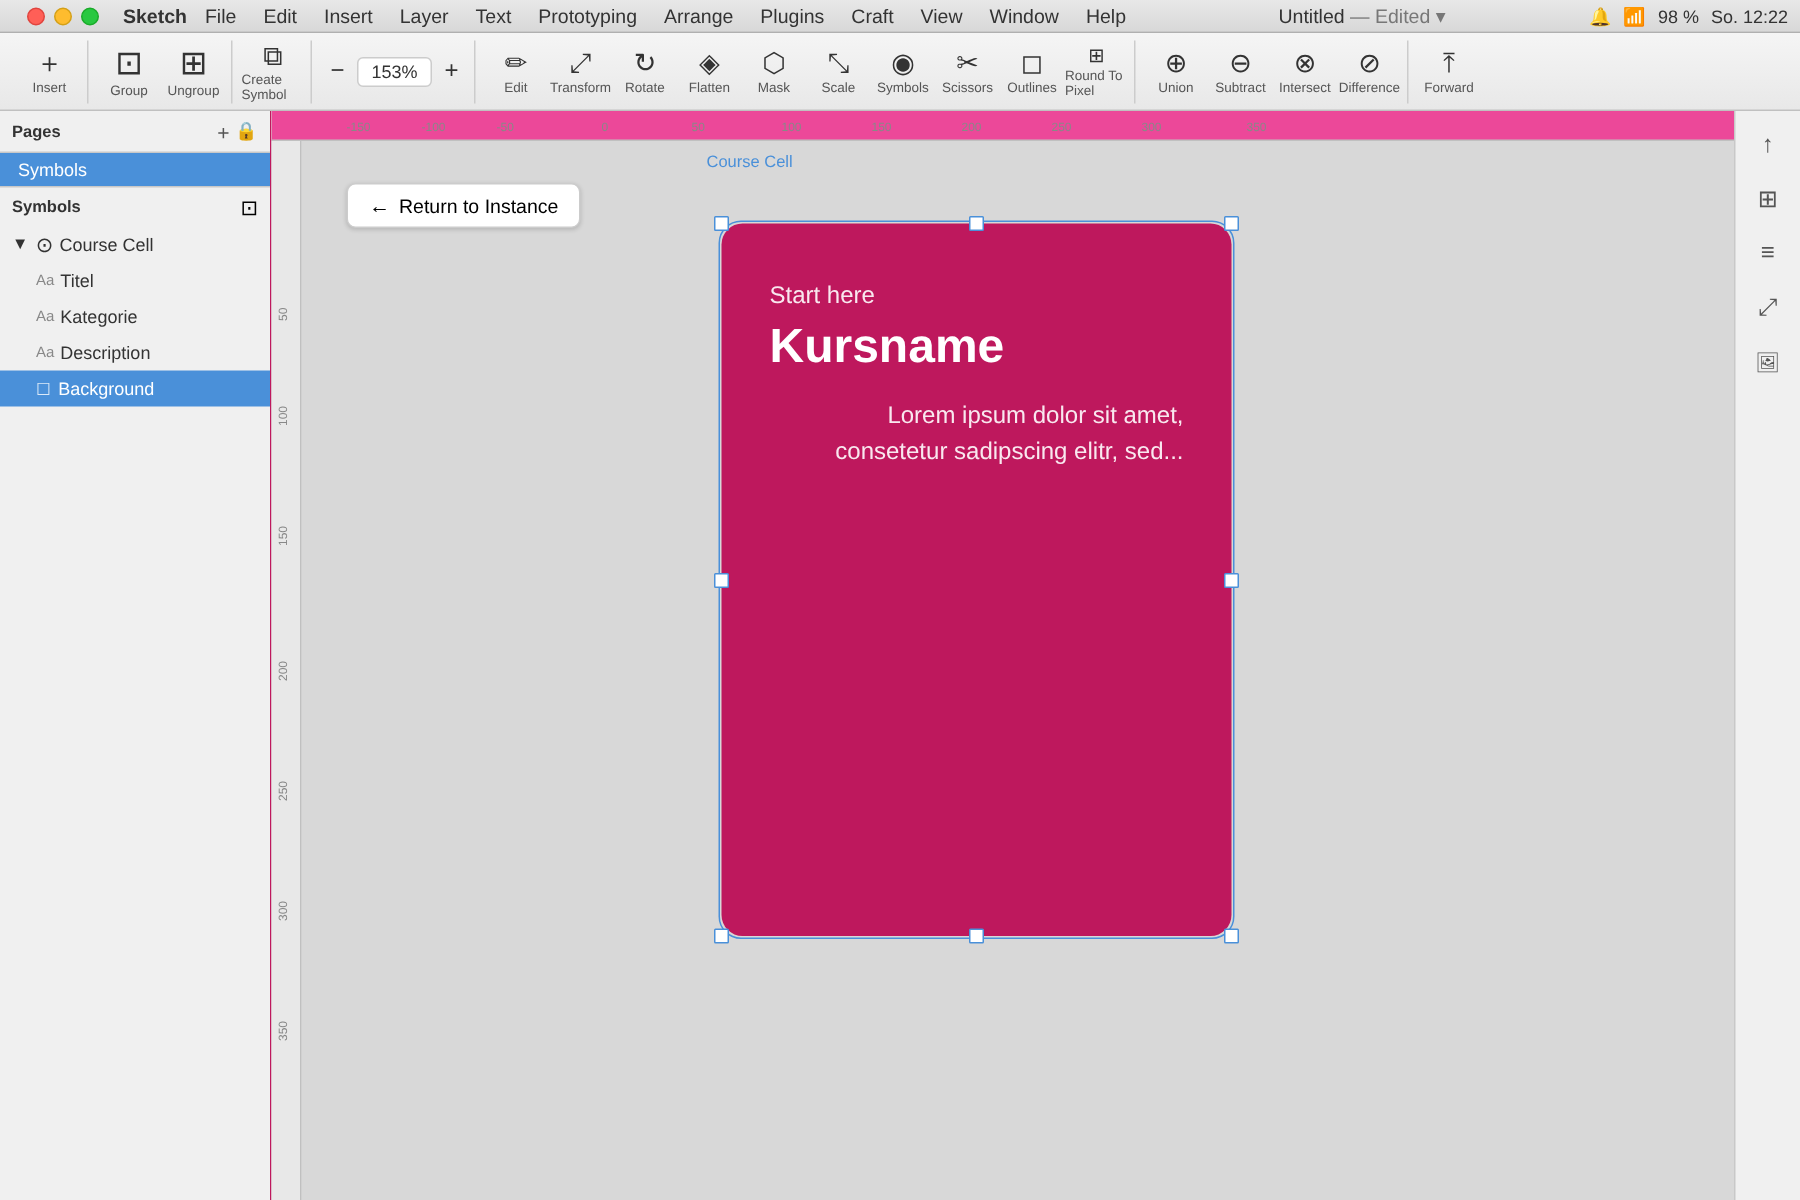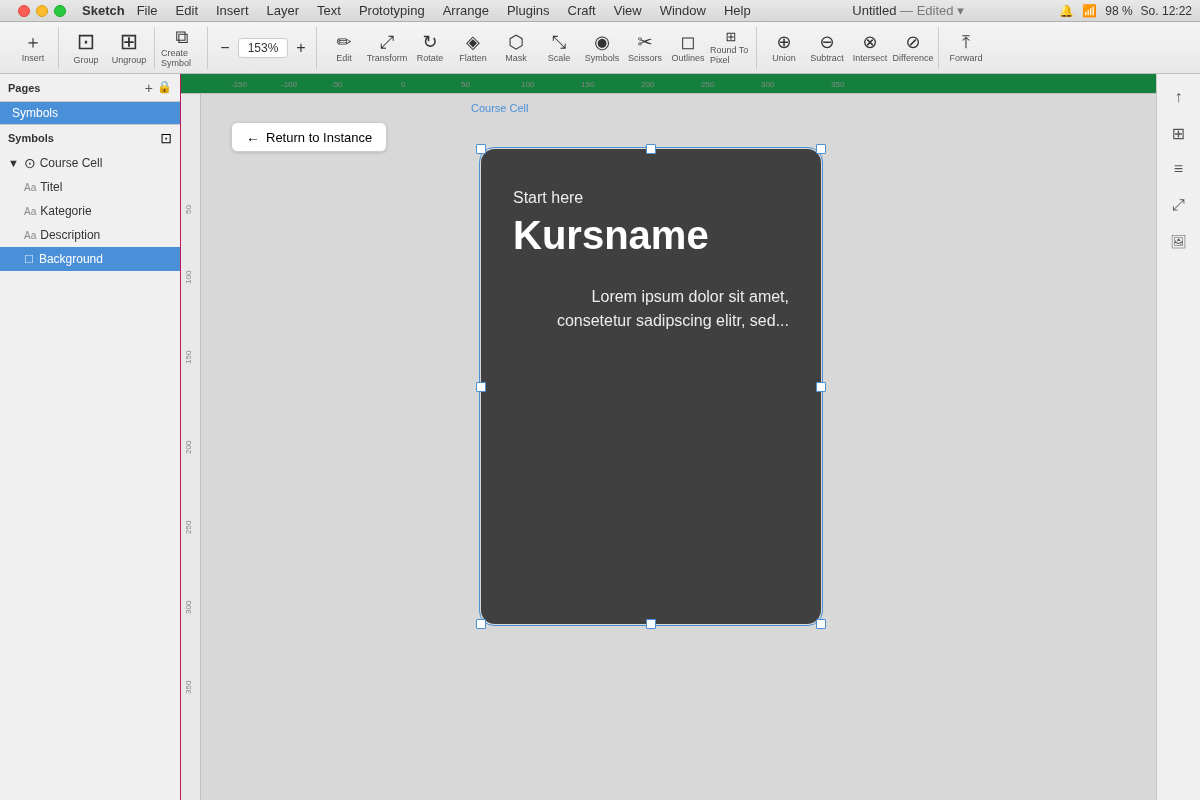--- a/index.html
+++ b/index.html
@@ -164,21 +164,21 @@
       color: #4a90d9;
     }
 
     
     #course-card {
       position: absolute;
       top: 40px;
       left: 270px;
       width: 340px;
       height: 475px;
-      background: #404040;
+      background: #be185d;
       border-radius: 14px;
       padding: 40px 32px 32px;
       color: white;
     }
 
     
     .handle {
       position: absolute;
       width: 10px;
       height: 10px;
@@ -202,24 +202,24 @@
       pointer-events: none;
     }
 
     .card-subtitle {
       font-size: 16px;
       font-weight: 400;
       color: rgba(255,255,255,0.9);
       margin-bottom: 6px;
     }
     .card-title {
-      font-size: 40px;
+      font-size: 32px;
       font-weight: 700;
       color: white;
-      margin-bottom: 28px;
+      margin-bottom: 18px;
       line-height: 1.1;
     }
     .card-desc {
       font-size: 16px;
       color: rgba(255,255,255,0.9);
       line-height: 1.5;
       text-align: right;
     }
 
     
@@ -244,21 +244,21 @@
       font-size: 16px;
       color: #555;
     }
 
     #horizontal-ruler {
       position: absolute;
       top: 0;
       left: 0;
       right: 0;
       height: 20px;
-      background: #15803d;
+      background: #ec4899;
       border-bottom: 1px solid #c0c0c0;
       overflow: hidden;
     }
     #vertical-ruler {
       position: absolute;
       left: 0;
       top: 20px;
       width: 20px;
       bottom: 0;
       background: #e8e8e8;

